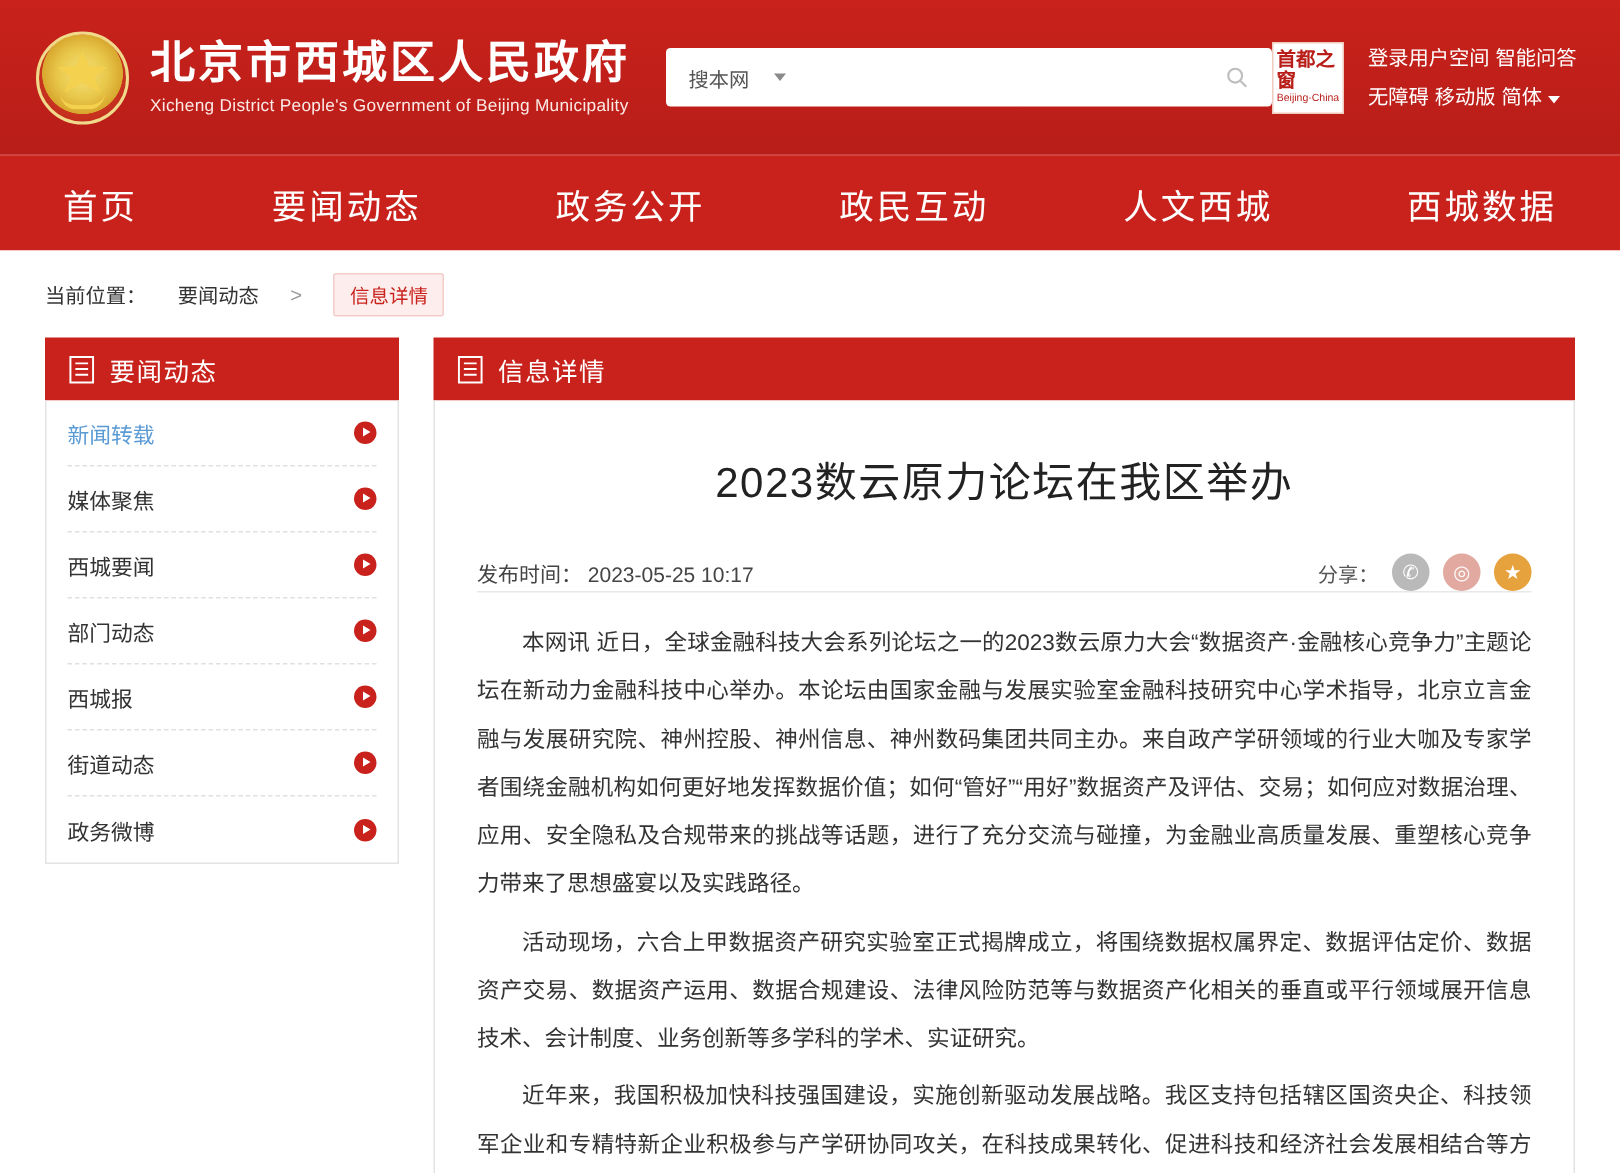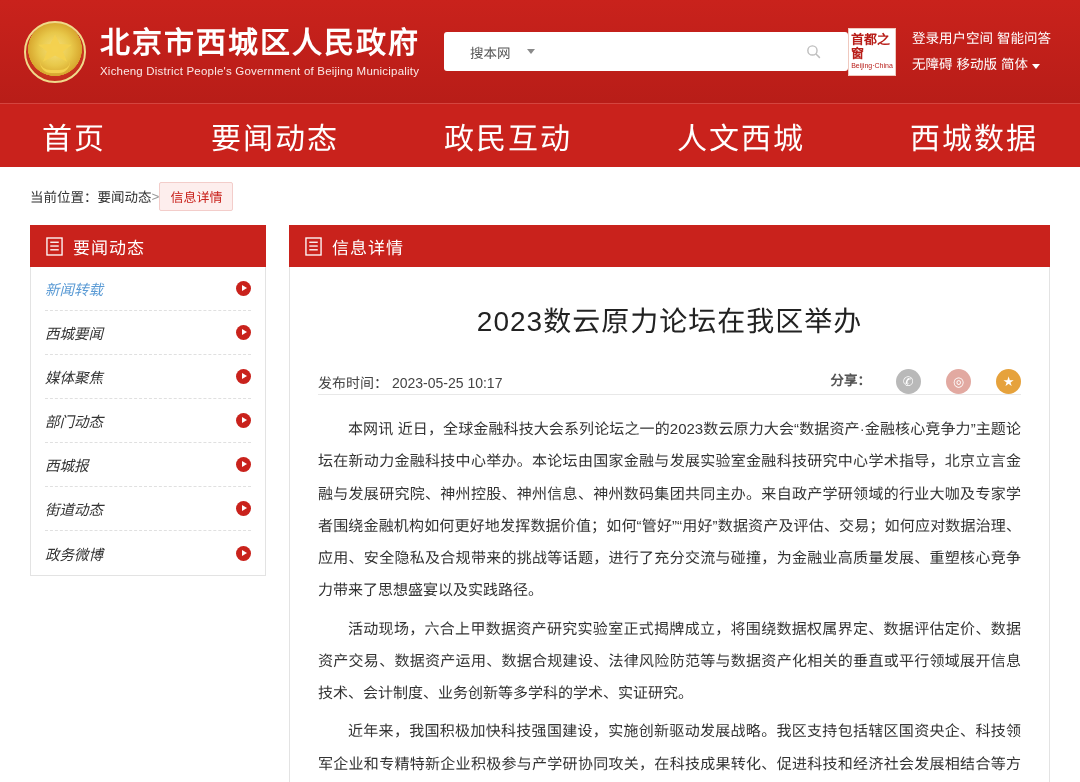--- a/index.html
+++ b/index.html
@@ -65,21 +65,21 @@
   }
 
   .search-box {
     margin-left: 24px;
     width: 404px;
     height: 39px;
     background: #fff;
     border-radius: 3px;
     display: flex;
     align-items: center;
-    padding: 0 26px;
+    padding: 0 15px;
     flex: 0 0 auto;
   }
   .search-scope {
     font-size: 13.5px;
     color: #555;
     display: flex;
     align-items: center;
     gap: 16px;
     white-space: nowrap;
   }
@@ -143,36 +143,36 @@
     height: 64px;
     background: #c9221c;
     border-top: 1px solid #d4453f;
     display: flex;
     align-items: center;
     justify-content: space-between;
     padding: 0 42px;
   }
   .nav-item {
     color: #fff;
-    font-size: 30px;
+    font-size: 23px;
     letter-spacing: 2px;
     text-decoration: none;
     white-space: nowrap;
     cursor: pointer;
   }
 
   
   .breadcrumb {
     height: 58px;
     display: flex;
     align-items: center;
     padding: 0 30px;
     font-size: 13.5px;
     color: #333;
-    gap: 0;
+    gap: 21px;
     background: #fff;
   }
   .breadcrumb .bc-link { color: #333; text-decoration: none; }
   .breadcrumb .sep { color: #999; }
   .bc-current {
     color: #c9221c;
     background: #fdeeed;
     border: 1px solid #f3cdca;
     padding: 4px 10px;
     border-radius: 2px;
@@ -199,21 +199,20 @@
     padding: 0 16px;
     font-size: 17px;
     letter-spacing: 1px;
   }
   .panel-head .doc-icon { width: 17px; height: 19px; flex: 0 0 auto; }
   .sidebar-list {
     border: 1px solid #e3e3e3;
     border-top: none;
     background: #fff;
     padding: 0 14px;
-    font-style: italic;
   }
   .sb-item {
     height: 44px;
     display: flex;
     align-items: center;
     justify-content: space-between;
     border-bottom: 1px dashed #e0e0e0;
     font-size: 14.5px;
     color: #333;
     cursor: pointer;
@@ -256,24 +255,24 @@
     display: flex;
     align-items: center;
     justify-content: space-between;
     font-size: 14px;
     color: #444;
     padding-bottom: 0;
     border-bottom: 1px solid #e8e8e8;
   }
   .share {
     display: flex;
-    gap: 25px;
+    align-items: center;
+    gap: 9px;
     color: #555;
     font-size: 13.5px;
-    font-weight: bold;
   }
   .share-icon {
     width: 25px; height: 25px;
     border-radius: 50%;
     display: flex;
     align-items: center;
     justify-content: center;
     color: #fff;
     font-size: 13px;
     cursor: pointer;
@@ -331,20 +330,21 @@
           <span class="caret-down" style="border-top-color:#fff"></span>
         </a>
       </div>
     </div>
   </div>
 </div>
 
 <div class="nav">
   <a class="nav-item" href="#">首页</a>
   <a class="nav-item" href="#">要闻动态</a>
+  <a class="nav-item" href="#">政务公开</a>
   <a class="nav-item" href="#">政民互动</a>
   <a class="nav-item" href="#">人文西城</a>
   <a class="nav-item" href="#">西城数据</a>
 </div>
 
 <div class="breadcrumb">
   <span>当前位置：</span>
   <a class="bc-link" href="#">要闻动态</a>
   <span class="sep">&gt;</span>
   <span class="bc-current">信息详情</span>
@@ -361,25 +361,25 @@
         <line x1="4.5" y1="13.5" x2="13.5" y2="13.5"></line>
       </svg>
       <span>要闻动态</span>
     </div>
     <div class="sidebar-list">
       <div class="sb-item active">
         <span class="sb-label">新闻转载</span>
         <span class="sb-arrow"></span>
       </div>
       <div class="sb-item">
+        <span class="sb-label">媒体聚焦</span>
+        <span class="sb-arrow"></span>
+      </div>
+      <div class="sb-item">
         <span class="sb-label">西城要闻</span>
-        <span class="sb-arrow"></span>
-      </div>
-      <div class="sb-item">
-        <span class="sb-label">媒体聚焦</span>
         <span class="sb-arrow"></span>
       </div>
       <div class="sb-item">
         <span class="sb-label">部门动态</span>
         <span class="sb-arrow"></span>
       </div>
       <div class="sb-item">
         <span class="sb-label">西城报</span>
         <span class="sb-arrow"></span>
       </div>

